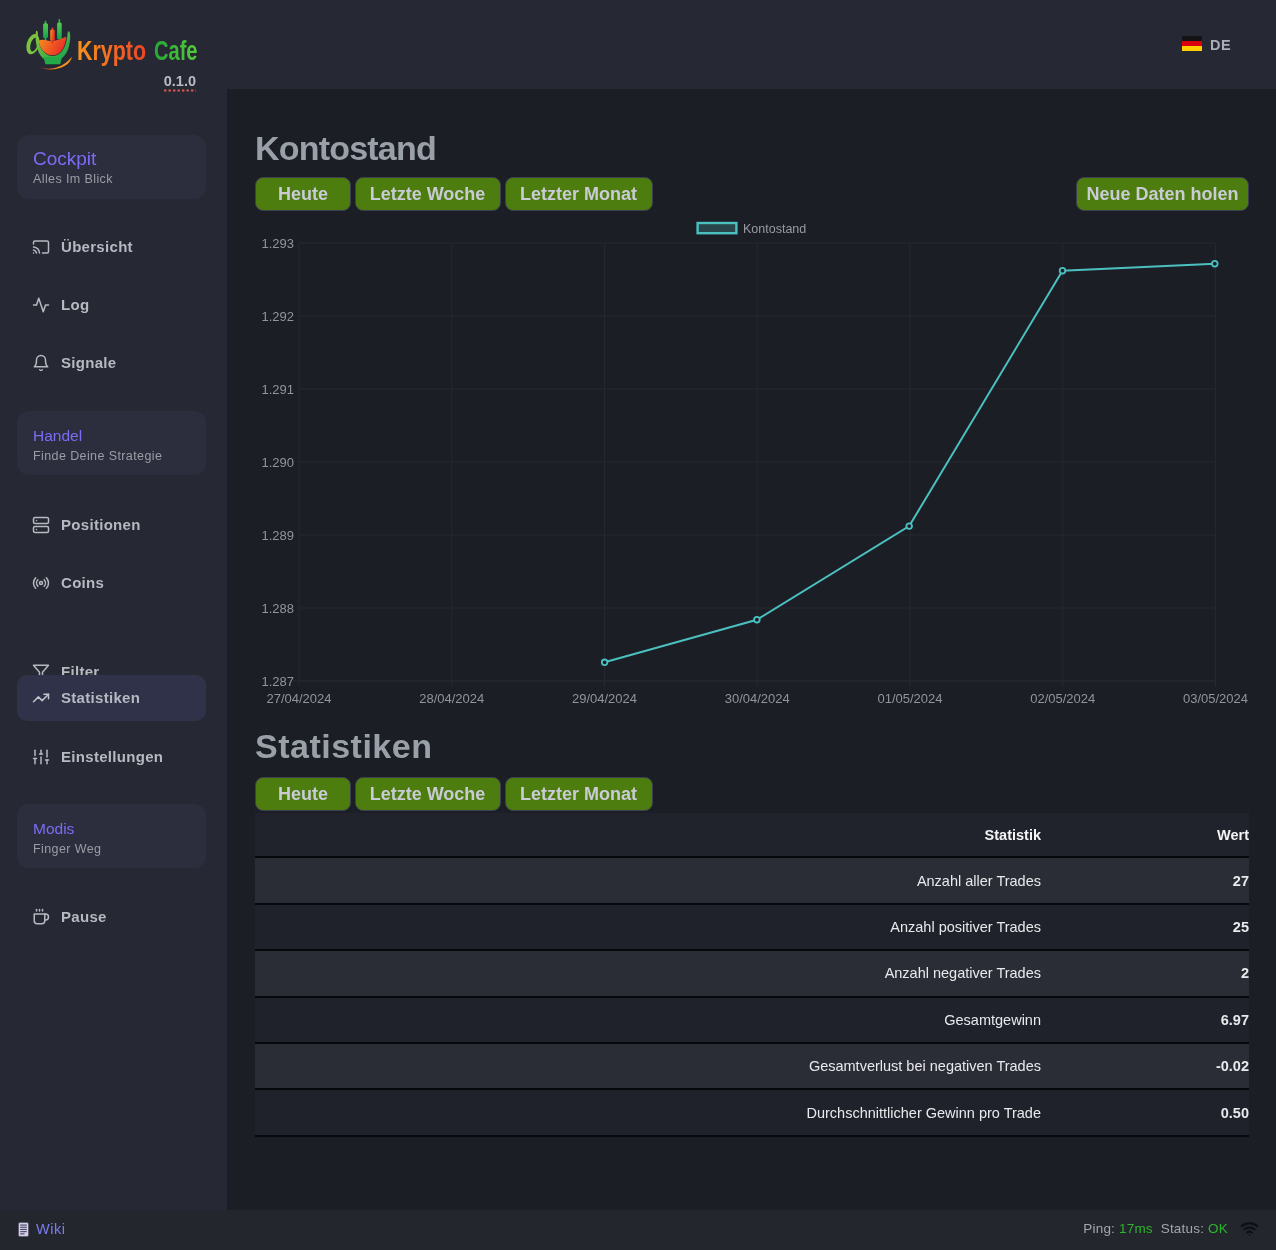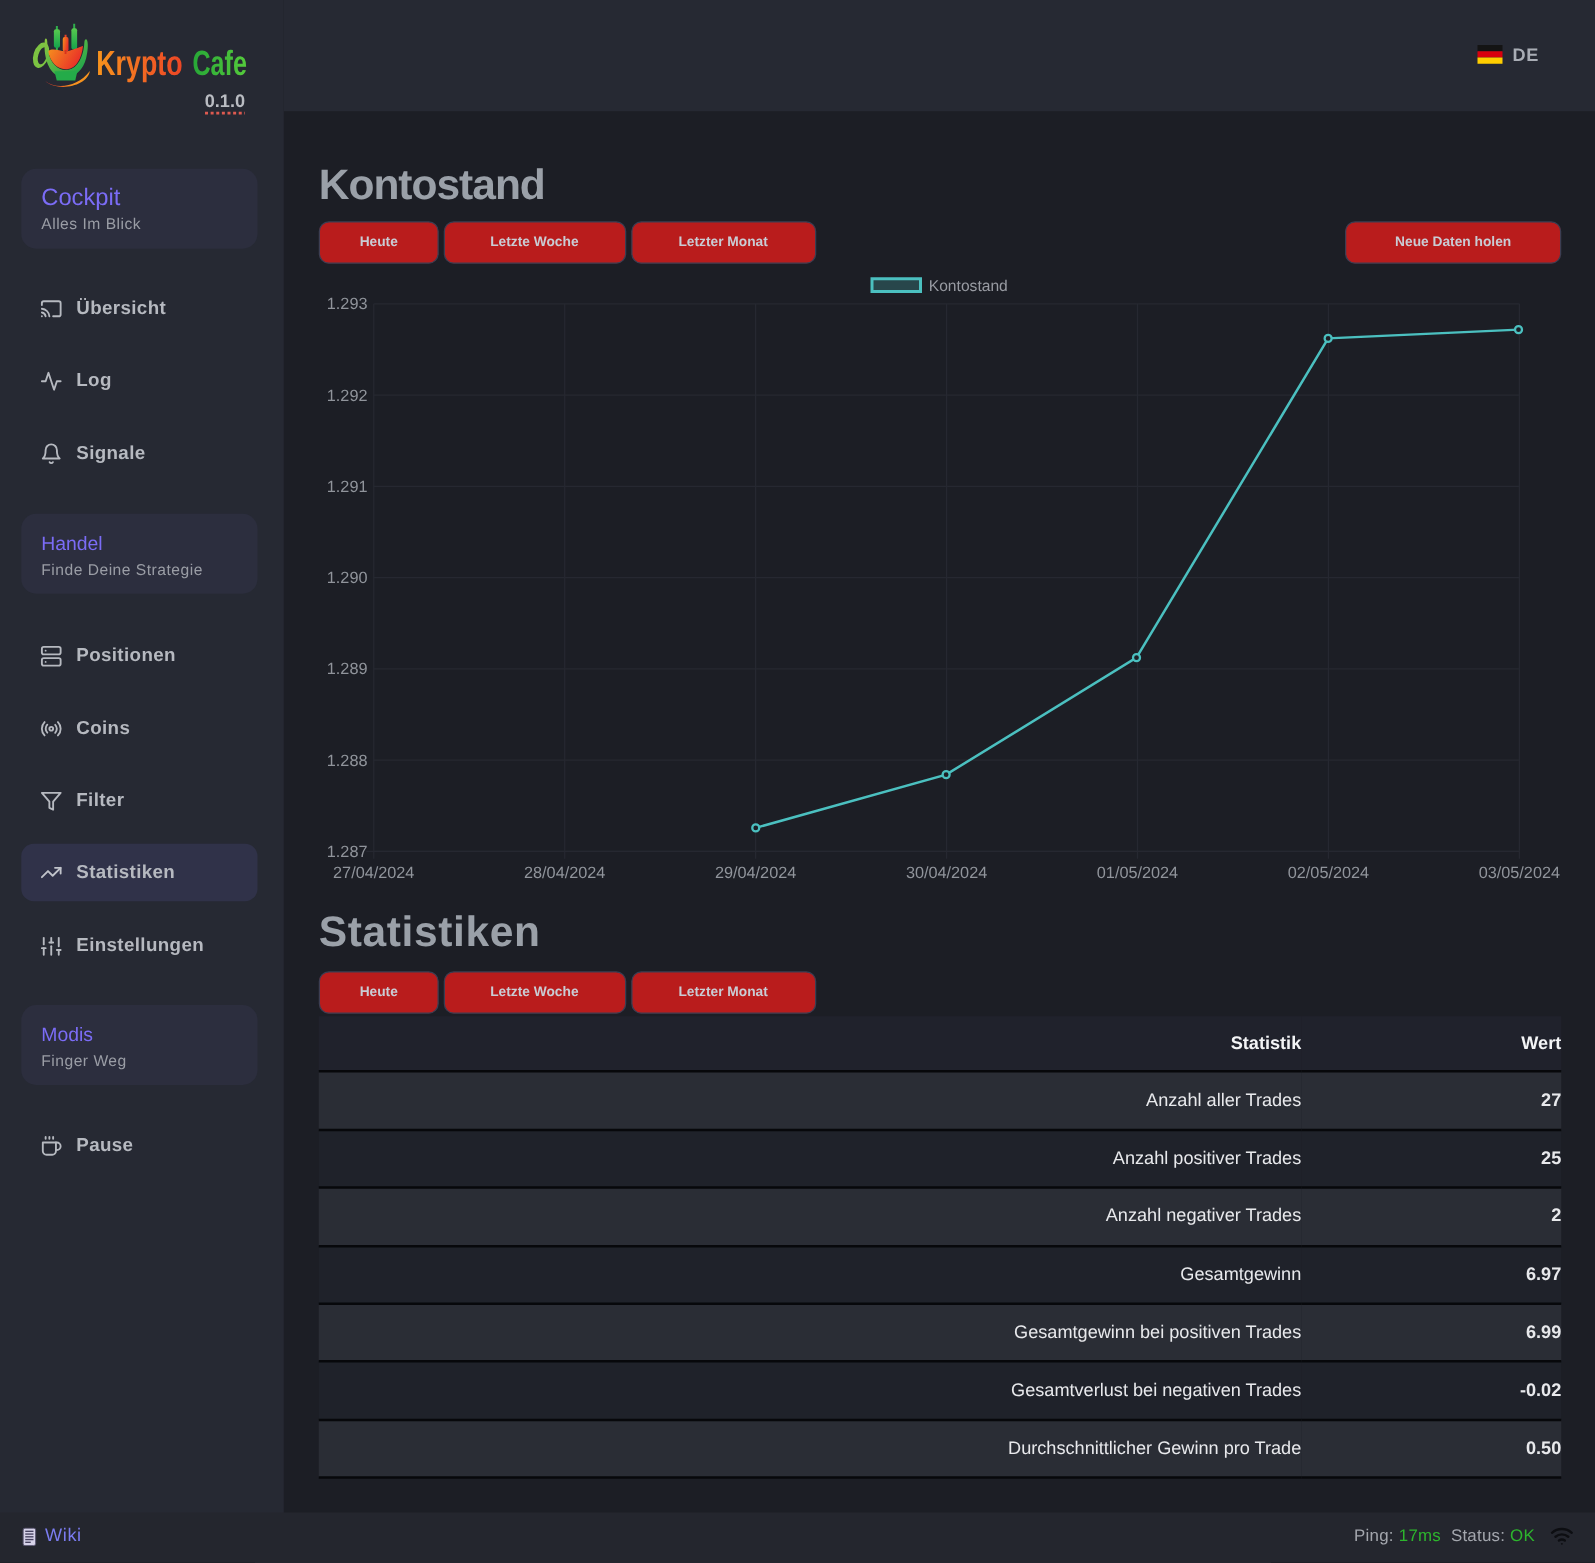--- a/index.html
+++ b/index.html
@@ -23,22 +23,22 @@
 
   .nav { position:absolute; left:0; width:227px; height:40px; }
   .nav svg { position:absolute; left:32px; top:50%; margin-top:-9px; }
   .nav span { position:absolute; left:61px; top:50%; margin-top:-9px; font-size:15px; font-weight:bold; color:#b6b9c0; letter-spacing:0.3px; }
   .nav.sel { left:17px; width:189px; height:46px; background:#303249; border-radius:10px; }
   .nav.sel svg { left:15px; }
   .nav.sel span { left:44px; }
 
   
   h1 { position:absolute; left:255px; font-size:34px; font-weight:bold; color:#9aa0a8; letter-spacing:0; }
-  .btn { position:absolute; height:34px; background:#b91c1c; border:1px solid #3c3e52; border-radius:8px;
-         color:#c9ccd4; font-size:11px; font-weight:bold; font-family:"Liberation Sans",sans-serif;
+  .btn { position:absolute; height:34px; background:#4d7c0f; border:1px solid #3c3e52; border-radius:8px;
+         color:#c9ccd4; font-size:18px; font-weight:bold; font-family:"Liberation Sans",sans-serif;
          display:flex; align-items:center; justify-content:center; }
 
   table { position:absolute; left:255px; top:813px; width:994px; border-collapse:collapse; table-layout:fixed; }
   th, td { text-align:right; font-size:14.5px; padding:0 0 0 12px; }
   th { height:44.4px; color:#f3f4f6; font-weight:bold; background:#20222c; }
   td { height:46.4px; color:#e8e9ec; }
   tr { border-bottom:2.4px solid #07080b; }
   tbody tr:nth-child(odd)  td { background:#2a2d35; }
   tbody tr:nth-child(even) td { background:#1f222a; }
   td:last-child, th:last-child { font-weight:bold; padding-left:0; }
@@ -164,21 +164,21 @@
   <div class="nav" style="top:563px;">
     <svg width="18" height="18" viewBox="0 0 24 24" fill="none" stroke="#b6b9c0" stroke-width="2" stroke-linecap="round" stroke-linejoin="round">
       <path d="M4.9 19.1C1 15.2 1 8.8 4.9 4.9"></path>
       <path d="M7.8 16.2c-2.3-2.3-2.3-6.1 0-8.5"></path>
       <circle cx="12" cy="12" r="2"></circle>
       <path d="M16.2 7.8c2.3 2.3 2.3 6.1 0 8.5"></path>
       <path d="M19.1 4.9C23 8.8 23 15.2 19.1 19.1"></path>
     </svg>
     <span>Coins</span>
   </div>
-  <div class="nav" style="top:621px;">
+  <div class="nav" style="top:652px;">
     <svg width="18" height="18" viewBox="0 0 24 24" fill="none" stroke="#b6b9c0" stroke-width="2" stroke-linecap="round" stroke-linejoin="round">
       <polygon points="22 3 2 3 10 12.46 10 19 14 21 14 12.46 22 3"></polygon>
     </svg>
     <span>Filter</span>
   </div>
 
   <div class="nav sel" style="top:675px;">
     <svg width="18" height="18" viewBox="0 0 24 24" fill="none" stroke="#c0c3ca" stroke-width="2" stroke-linecap="round" stroke-linejoin="round">
       <polyline points="22 7 13.5 15.5 8.5 10.5 2 17"></polyline>
       <polyline points="16 7 22 7 22 13"></polyline>
@@ -305,24 +305,20 @@
       </tr>
       <tr>
         <td>Anzahl negativer Trades</td>
         <td>2</td>
       </tr>
       <tr>
         <td>Gesamtgewinn</td>
         <td>6.97</td>
       </tr>
       <tr>
-        <td>Gesamtgewinn bei positiven Trades</td>
-        <td>6.99</td>
-      </tr>
-      <tr>
         <td>Gesamtverlust bei negativen Trades</td>
         <td>-0.02</td>
       </tr>
       <tr>
         <td>Durchschnittlicher Gewinn pro Trade</td>
         <td>0.50</td>
       </tr>
     </tbody>
   </table>
 

